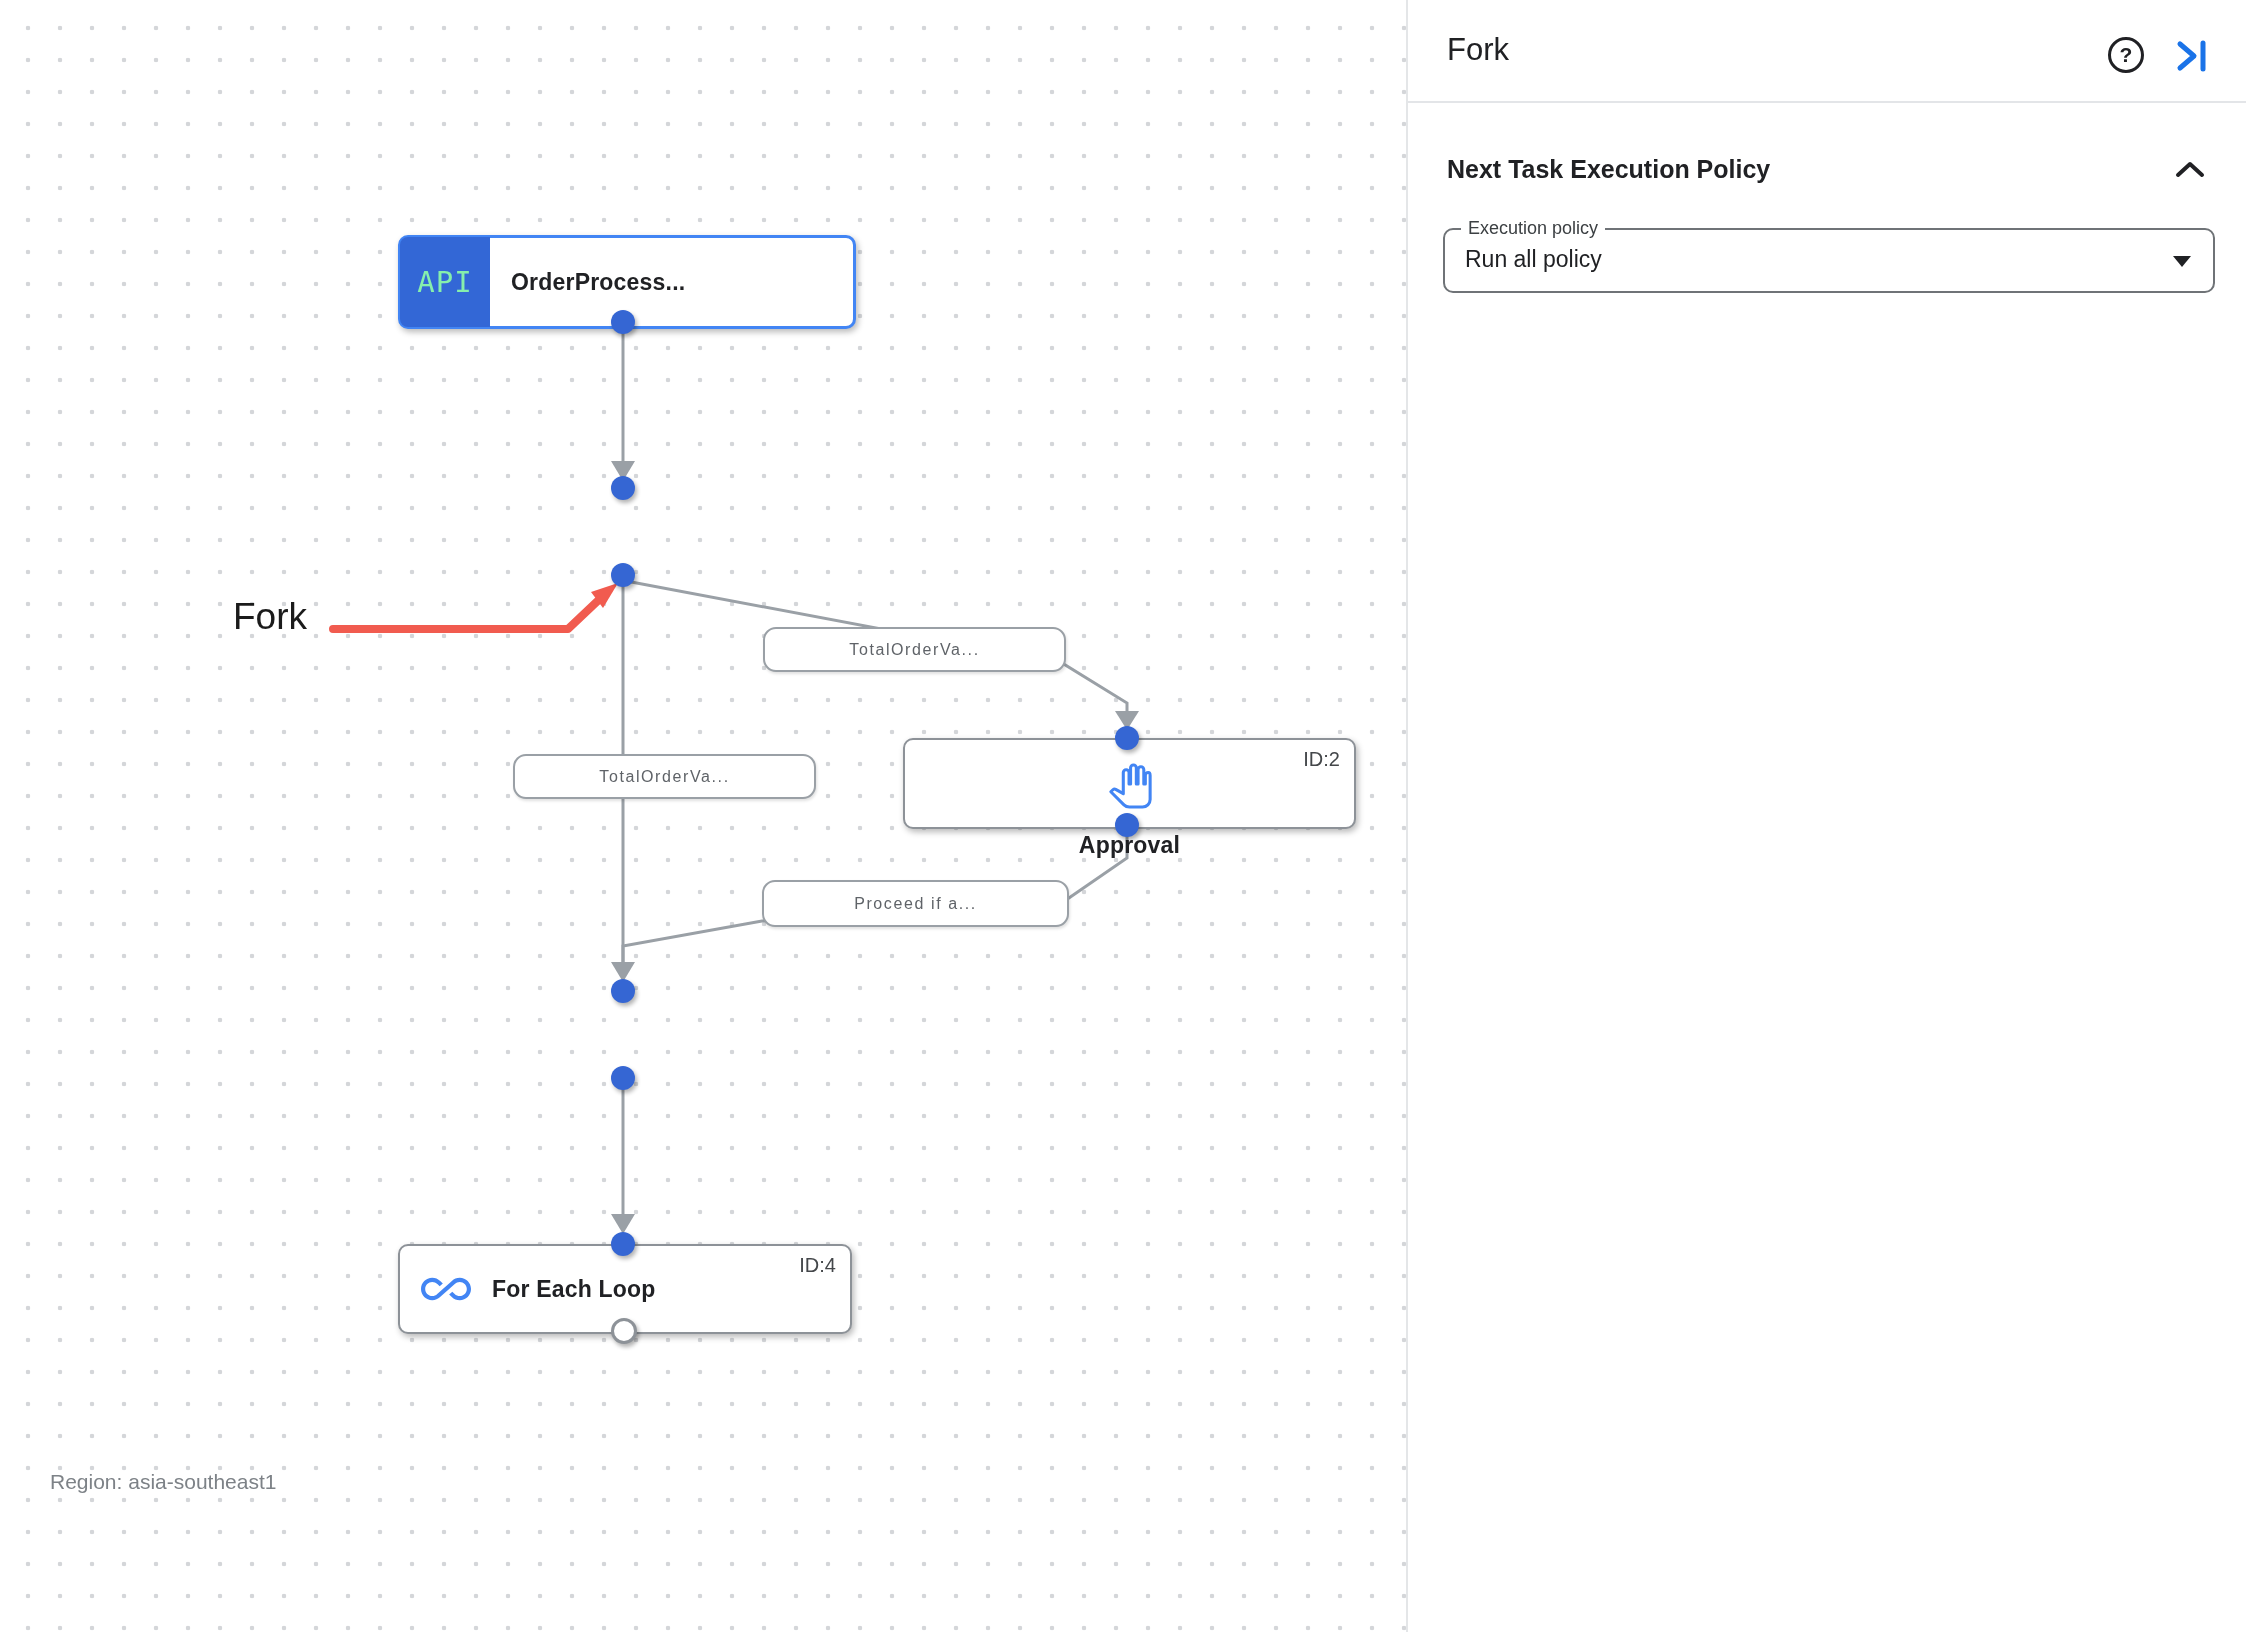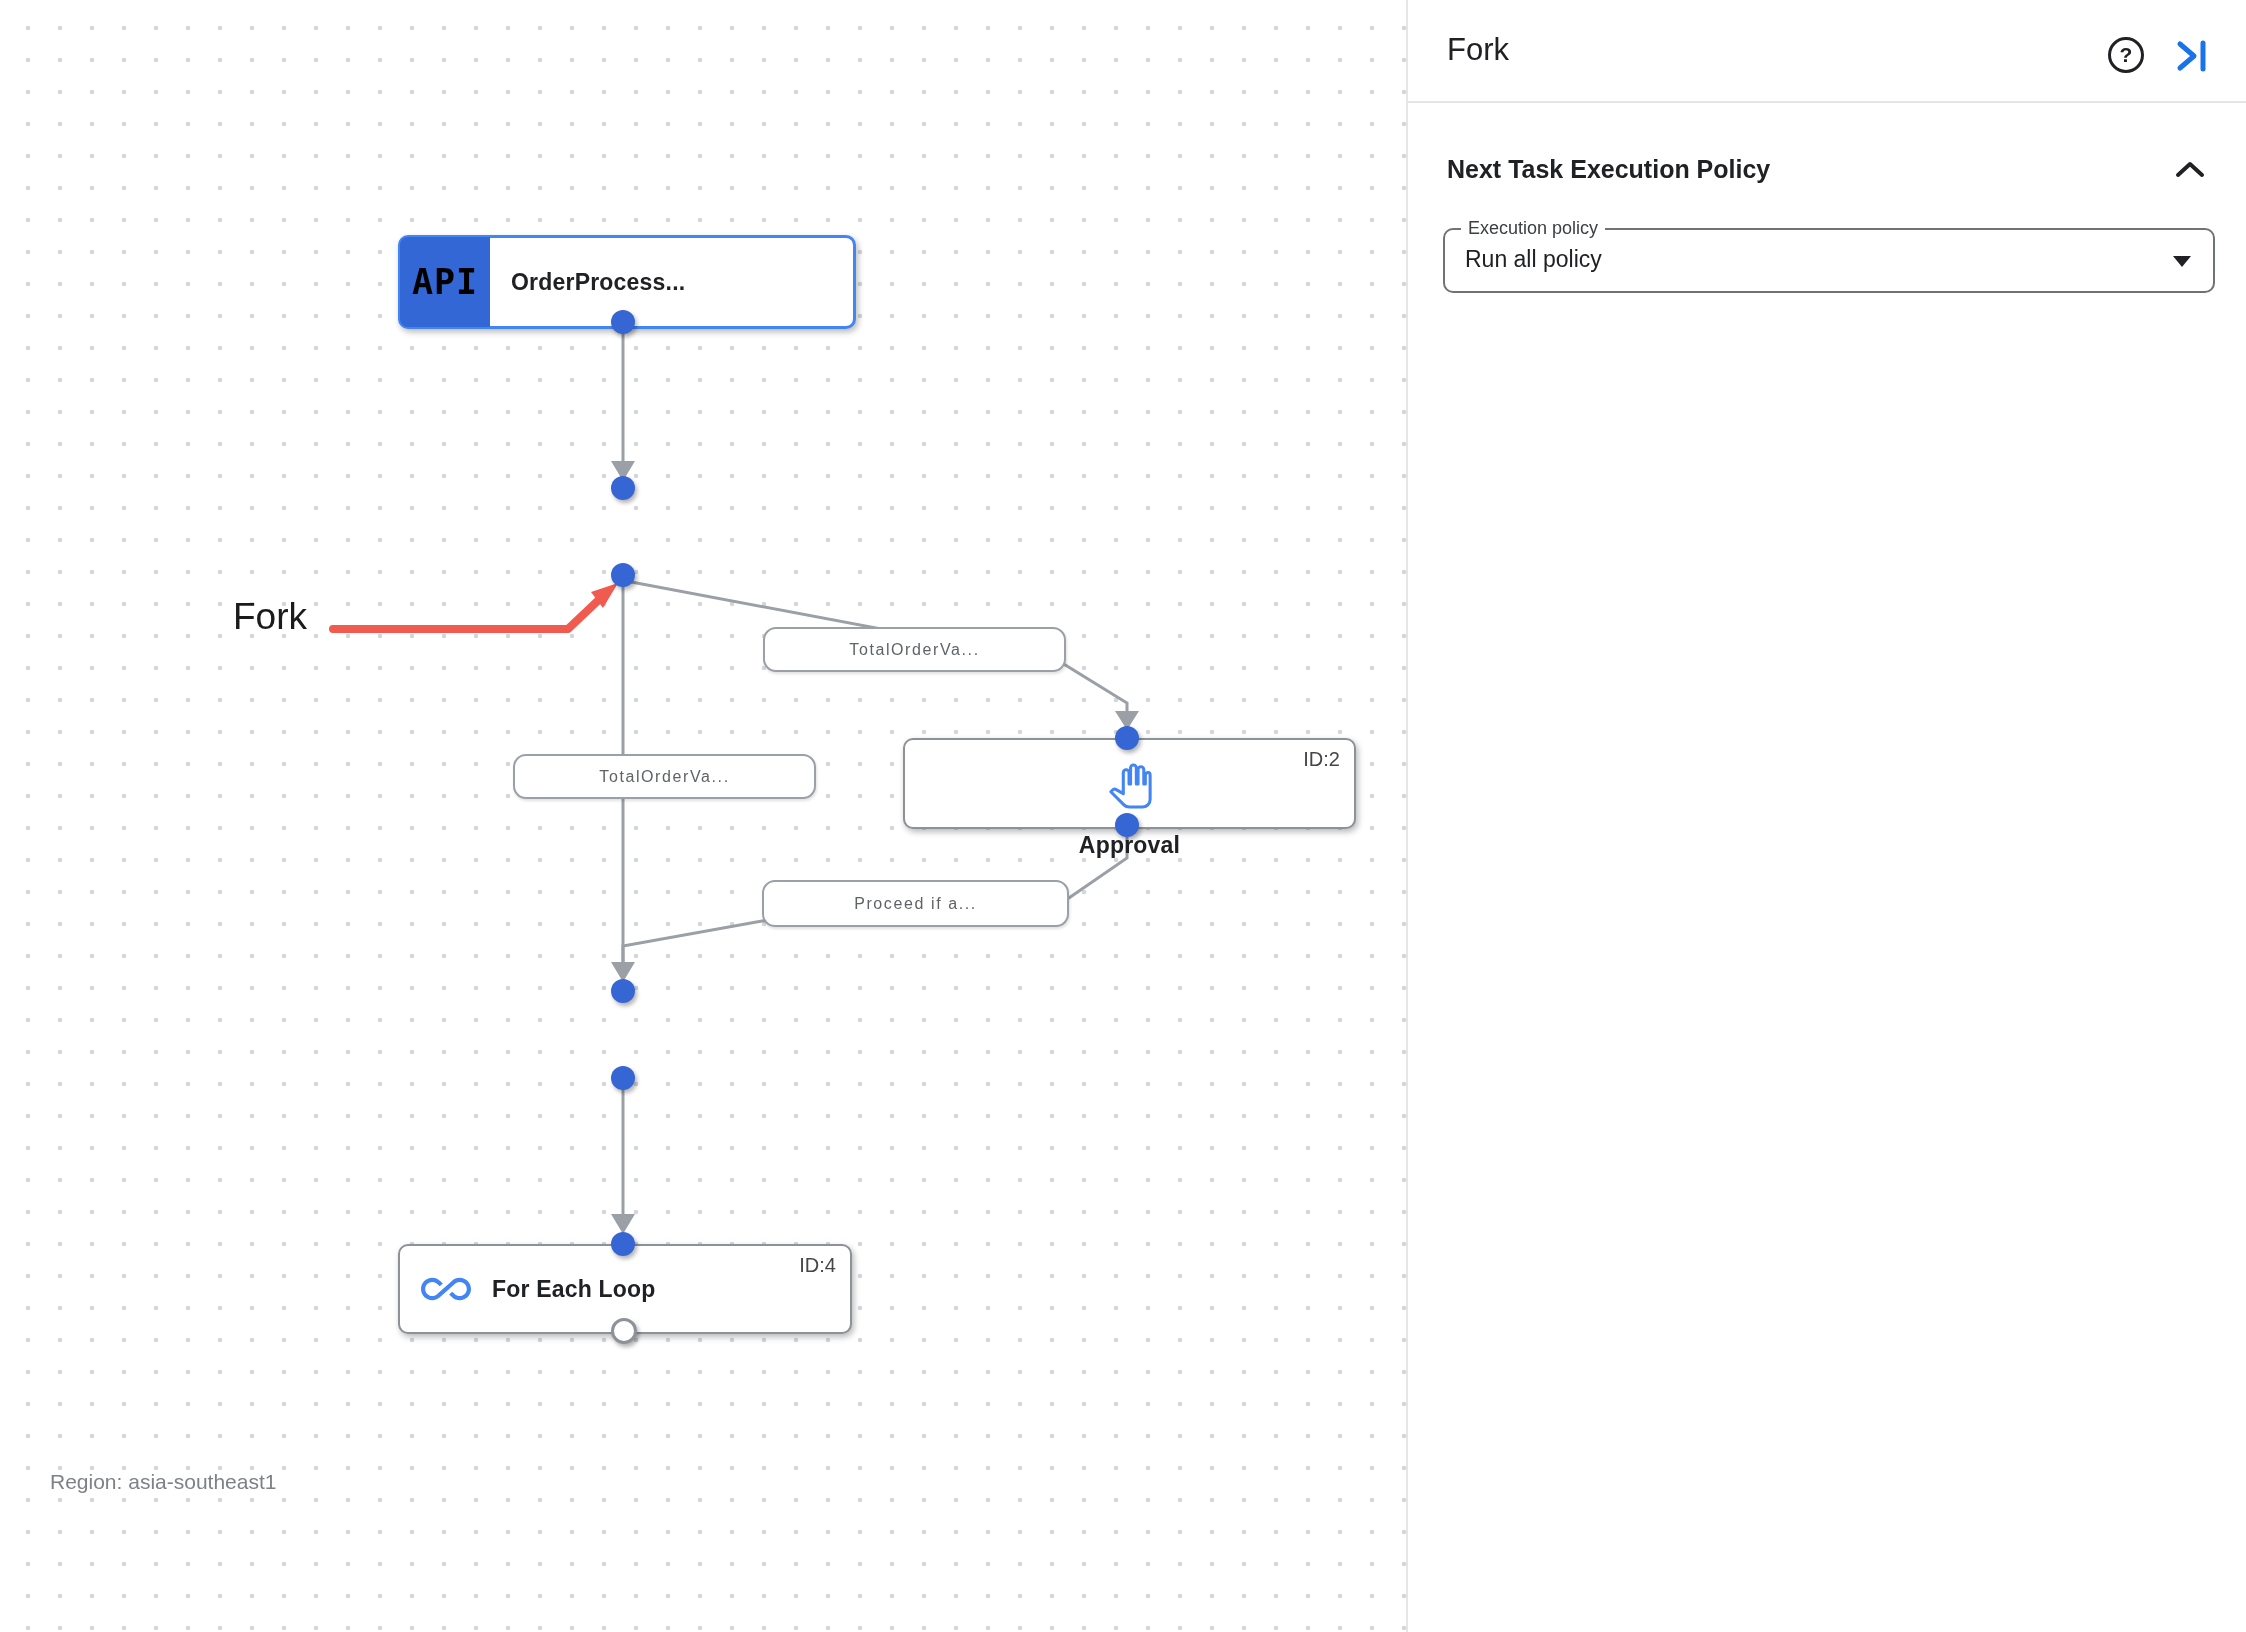--- a/index.html
+++ b/index.html
@@ -16,22 +16,22 @@
 
   
   .node{position:absolute;background:#ffffff;border:2px solid #8d9298;border-radius:10px;
         box-shadow:2px 3px 6px rgba(0,0,0,0.28);display:flex;align-items:center;}
   .node .icon-block{width:92px;display:flex;align-items:center;justify-content:center;flex:0 0 92px;}
   .node .title{font-size:23px;font-weight:bold;color:#202124;letter-spacing:.2px;}
   .node .id-tag{position:absolute;top:8px;right:14px;font-size:20px;font-weight:500;color:#44474a;}
   .node.selected{border:3px solid #4285f4;}
   .api-badge{position:absolute;left:-1px;top:-1px;bottom:-1px;width:90px;background:#3367d6;
              border-radius:8px 0 0 8px;display:flex;align-items:center;justify-content:center;}
-  .api-badge span{color:#000000;font-family:"DejaVu Sans Mono", monospace;font-weight:bold;
-                  font-size:35px;letter-spacing:1px;}
+  .api-badge span{color:#86efac;font-family:"DejaVu Sans Mono", monospace;font-weight:normal;
+                  font-size:29px;letter-spacing:1px;}
   .node .title-offset{margin-left:110px;}
 
   
   .dot{position:absolute;width:24px;height:24px;border-radius:50%;background:#3566d3;
        box-shadow:2px 3px 4px rgba(0,0,0,0.3);}
   .dot.hollow{background:#ffffff;border:3px solid #8d9298;width:20px;height:20px;}
 
   
   .edge-label{position:absolute;background:#ffffff;border:2px solid #9aa0a6;border-radius:13px;
               display:flex;align-items:center;justify-content:center;

